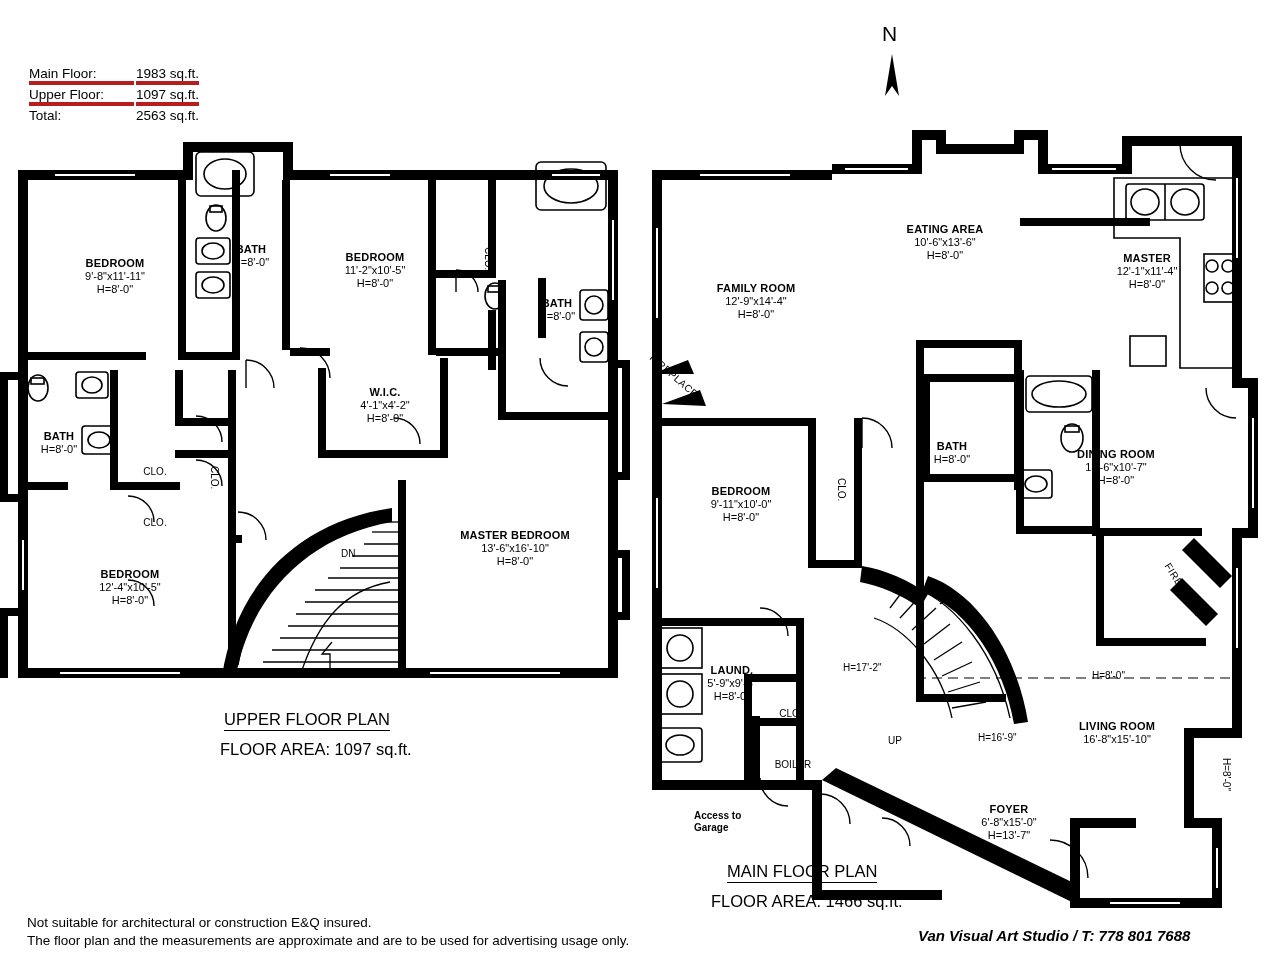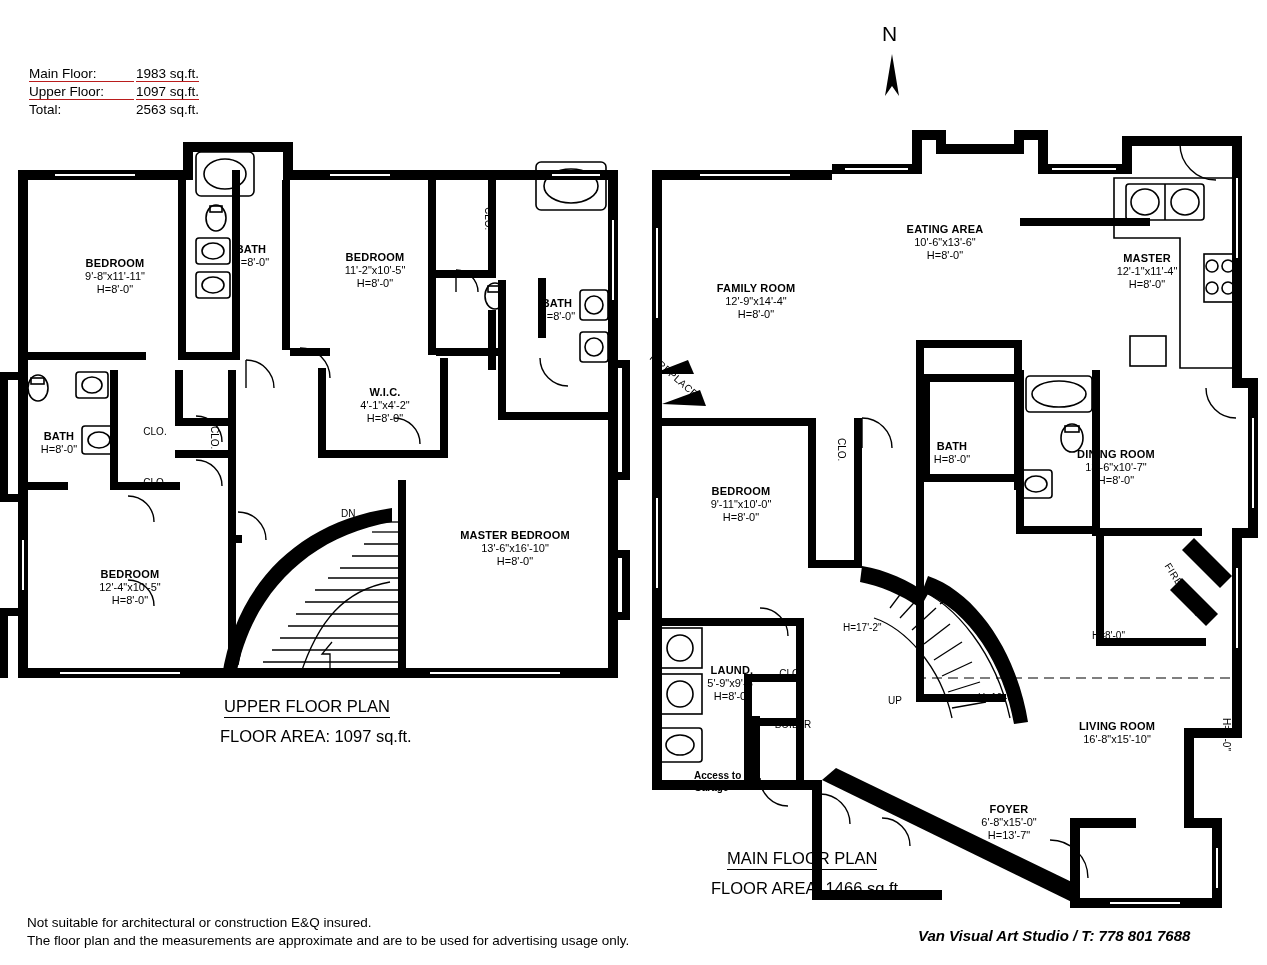--- a/index.html
+++ b/index.html
@@ -21,37 +21,39 @@
   .abs { position: absolute; }
   .ttl {
     font-size: 25px;
     letter-spacing: 0.2px;
   }
   .meta {
     font-size: 13.5px;
   }
   .meta td { padding: 0; }
   .meta td.lbl { padding-right: 30px; }
-  .meta .ul { border-bottom: 1px solid #b91c1c; }
+  .meta .ul { border-bottom: 4px solid #b91c1c; }
   .room {
     font-size: 11px;
     line-height: 1.18;
     text-align: center;
     white-space: nowrap;
   }
   .room .nm { letter-spacing: 0.2px; font-weight: bold; }
   .small {
     font-size: 10px;
     text-align: center;
     white-space: nowrap;
     line-height: 1.15;
+    margin-top: 40px;
   }
   .planlabel {
     font-size: 16.5px;
     white-space: nowrap;
+    margin-top: 13px;
   }
   .planlabel .u { border-bottom: 1.6px solid #000; padding-bottom: 2px; }
   .foot {
     font-size: 13.5px;
     line-height: 1.35;
   }
   .studio {
     font-size: 15px;
     font-weight: bold;
     font-style: italic;

